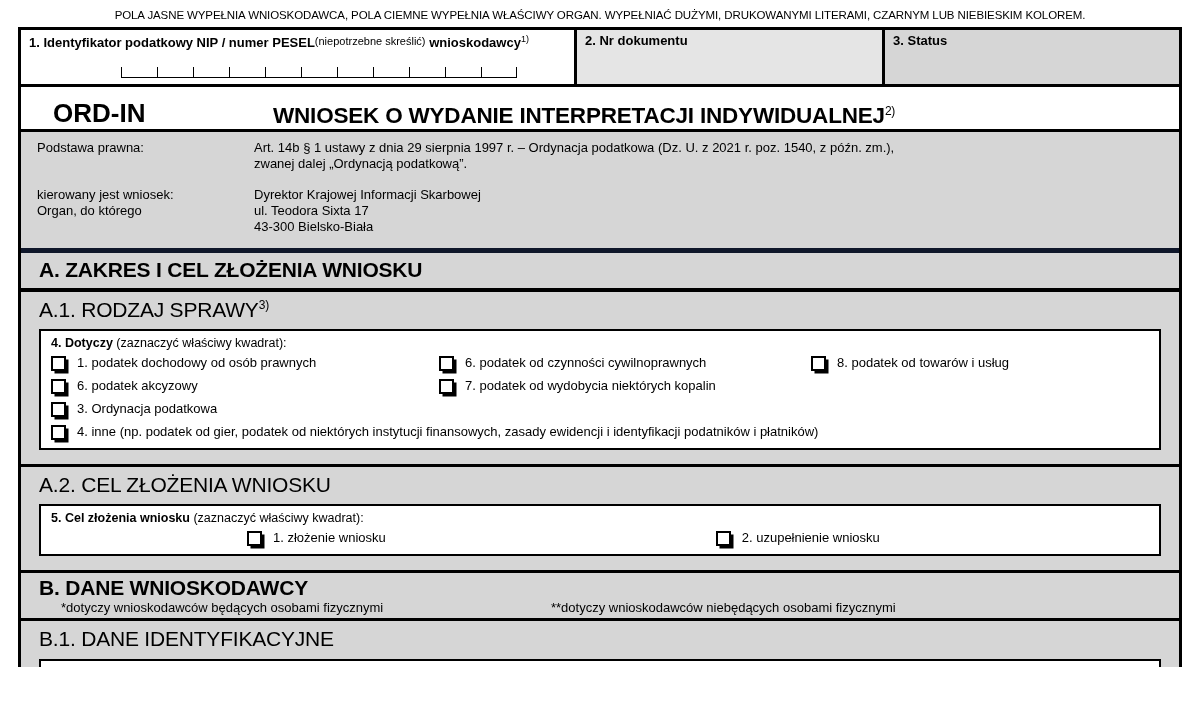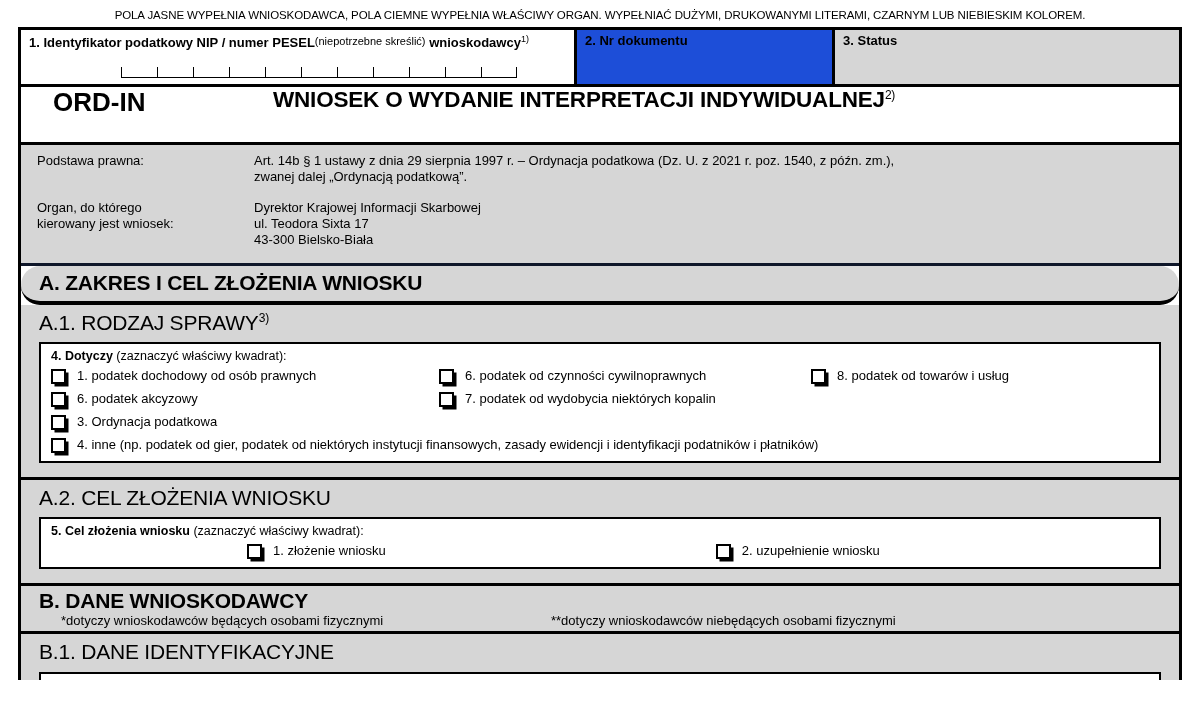--- a/index.html
+++ b/index.html
@@ -52,22 +52,22 @@
     box-sizing: border-box;
     position: relative;
     padding: 4px 8px 0 8px;
   }
   .cell-nip {
     width: 556px;
     background: #ffffff;
     border-right: 3px solid #000;
   }
   .cell-doc {
-    width: 258px;
-    background: #1d4ed8;
+    width: 308px;
+    background: #e5e5e5;
     border-right: 3px solid #000;
   }
   .cell-status {
     flex: 1;
     background: #d6d6d6;
   }
   .field-label {
     font-size: 13px;
     font-weight: bold;
     line-height: 1.15;
@@ -100,22 +100,22 @@
     border-bottom: 1.5px solid #000;
     box-sizing: border-box;
   }
   .digit-comb .tick:last-child {
     border-right: 1.5px solid #000;
   }
 
   
   .title-row {
     display: flex;
-    align-items: flex-start;
-    height: 58px;
+    align-items: flex-end;
+    height: 45px;
     background: #ffffff;
     border-bottom: 3px solid #000;
     padding: 0 8px;
     box-sizing: border-box;
   }
   .form-code {
     font-size: 26px;
     font-weight: bold;
     letter-spacing: 0px;
     margin-left: 24px;
@@ -127,21 +127,21 @@
     letter-spacing: -0.2px;
     white-space: nowrap;
   }
   .form-title .sup {
     font-size: 12px;
   }
 
   
   .legal-block {
     background: #d6d6d6;
-    border-bottom: 3px solid #0f172a;
+    border-bottom: 5px solid #0f172a;
     padding: 8px 8px 10px 8px;
     box-sizing: border-box;
     height: 121px;
   }
   .legal-row {
     display: flex;
     font-size: 13px;
     line-height: 1.25;
   }
   .legal-term {
@@ -159,21 +159,20 @@
 
   
   .section-head {
     background: #d6d6d6;
     font-size: 21px;
     font-weight: bold;
     letter-spacing: -0.2px;
     padding: 5px 0 6px 18px;
     border-bottom: 4px solid #000;
     box-sizing: border-box;
-    border-radius: 19px;
   }
   .subsection-head {
     background: #d6d6d6;
     font-size: 21px;
     font-weight: normal;
     letter-spacing: -0.2px;
     padding: 6px 0 7px 18px;
     box-sizing: border-box;
   }
   .subsection-head .sup {
@@ -357,22 +356,22 @@
         <div class="legal-desc">
           <div>Art. 14b § 1 ustawy z dnia 29 sierpnia 1997 r. – Ordynacja podatkowa (Dz. U. z 2021 r. poz. 1540, z późn. zm.),</div>
           <div>zwanej dalej „Ordynacją podatkową”.</div>
         </div>
       </div>
 
       <div class="legal-gap"></div>
 
       <div class="legal-row">
         <div class="legal-term">
+          <div>kierowany jest wniosek:</div>
           <div>Organ, do którego</div>
-          <div>kierowany jest wniosek:</div>
         </div>
         <div class="legal-desc">
           <div>Dyrektor Krajowej Informacji Skarbowej</div>
           <div>ul. Teodora Sixta 17</div>
           <div>43-300 Bielsko-Biała</div>
         </div>
       </div>
     </div>
 
     <div class="section-head">A. ZAKRES I CEL ZŁOŻENIA WNIOSKU</div>

